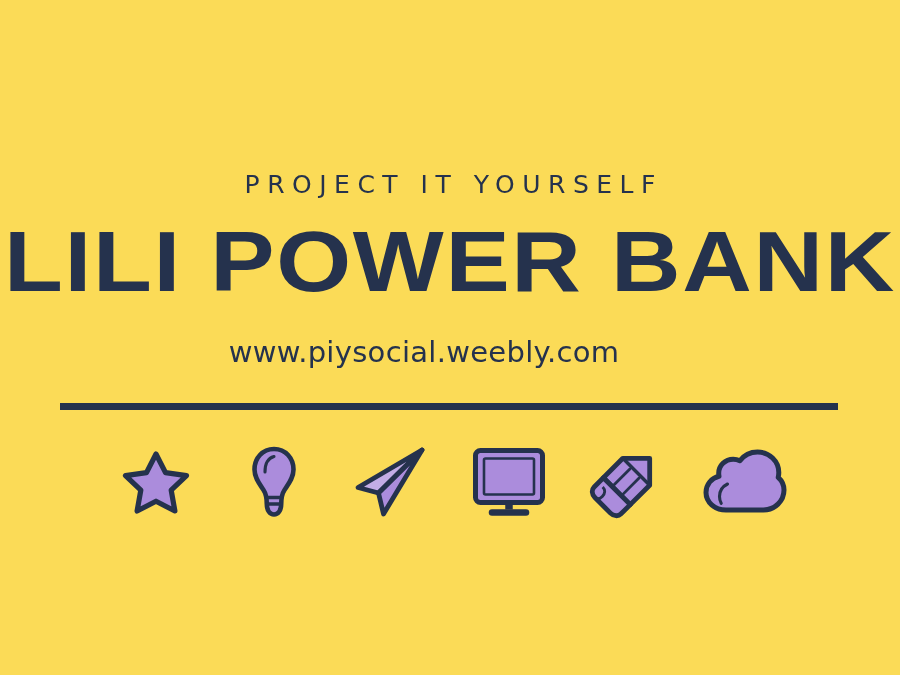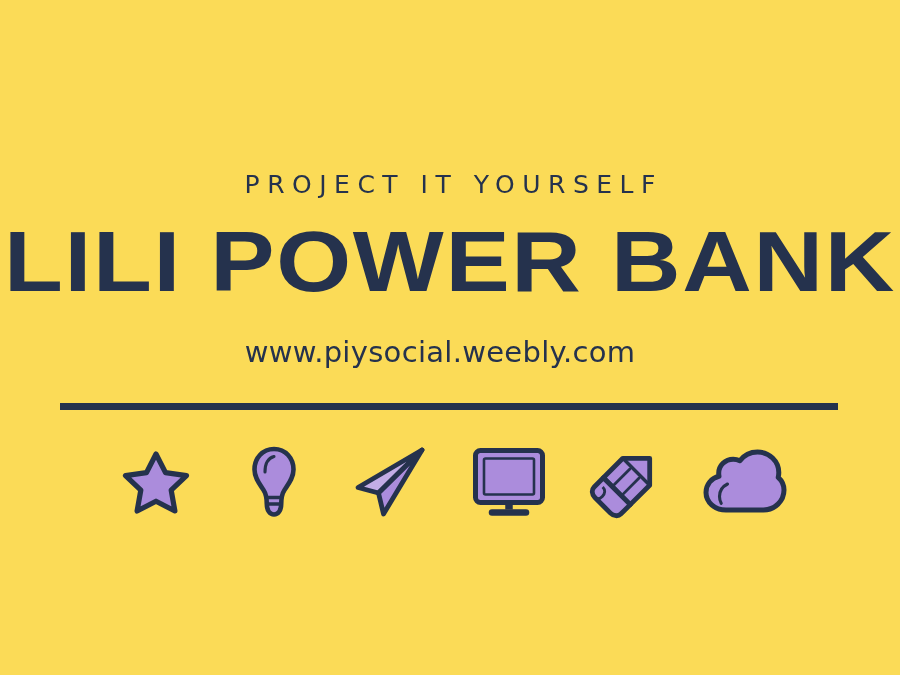--- a/index.html
+++ b/index.html
@@ -64,21 +64,20 @@
     top: 334px;
     width: 848px;
     text-align: center;
     font-family: "DejaVu Sans", sans-serif;
     font-size: 29px;
     font-weight: 400;
     letter-spacing: 0.3px;
     color: #25324d;
     white-space: nowrap;
     line-height: 36px;
-    margin-left: 16px;
   }
 
   
   #divider {
     position: absolute;
     left: 60px;
     top: 403px;
     width: 778px;
     height: 7px;
     background: #25324d;

